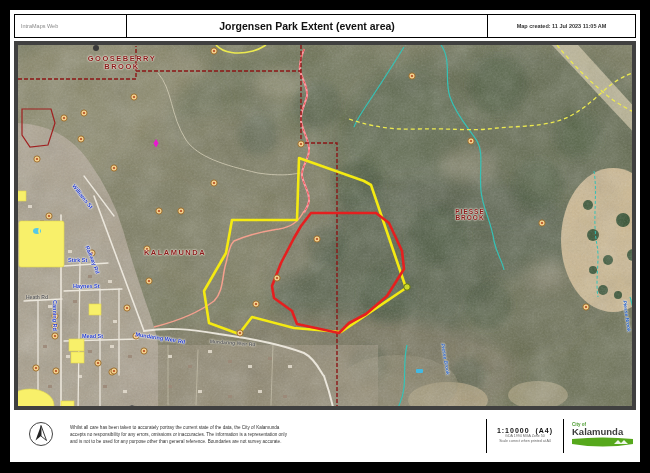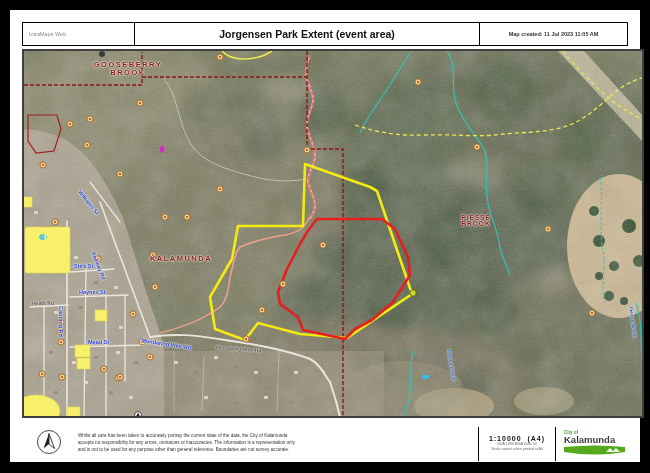--- a/index.html
+++ b/index.html
@@ -1,27 +1,27 @@
 <!DOCTYPE html>
 <html><head>
 <meta charset="utf-8">
 <style>
   * { margin:0; padding:0; box-sizing:border-box; }
   html,body { width:650px; height:473px; }
   body { background:#000; font-family:"Liberation Sans", sans-serif; position:relative; overflow:hidden; }
-  .page { position:absolute; left:10px; top:10px; width:630px; height:452px; background:#fff; padding:12px; }
+  .page { position:absolute; left:10px; top:10px; width:630px; height:452px; background:#fff; padding:4px; }
 
   
   .hdr { display:flex; height:24px; border:1px solid #000; background:#fff; }
   .hdr-left { width:112px; border-right:1px solid #000; font-size:5.5px; color:#888; display:flex; align-items:center; padding-left:6px; }
   .hdr-mid { flex:1; display:flex; align-items:center; justify-content:center; font-size:10.5px; font-weight:bold; color:#111; }
   .hdr-right { width:148px; border-left:1px solid #000; font-size:5.5px; font-weight:bold; color:#333; display:flex; align-items:center; justify-content:center; }
 
   
-  .map-frame { position:relative; width:622px; height:369px; border:2px solid #404040; margin-top:3px; background:#76785a; overflow:hidden; }
+  .map-frame { position:relative; width:622px; height:369px; border:4px solid #404040; margin-top:3px; background:#76785a; overflow:hidden; }
   .map-svg { position:absolute; left:0; top:0; width:620px; height:367px; display:block; }
   .lbls { position:absolute; inset:0; pointer-events:none; }
   .lbl { position:absolute; white-space:nowrap; transform-origin:left top; }
   .lbl-suburb { color:#8b1a1a; font-weight:bold; font-size:7.5px; letter-spacing:1.5px;
     text-shadow:0 0 2px #e8e4d8,0 0 2px #e8e4d8,0 0 1px #e8e4d8; text-align:center; }
   .lbl-road { color:#2038c8; font-weight:bold; font-size:5.5px;
     text-shadow:0 0 2px #fff,0 0 2px #fff,0 0 1px #fff; }
   .lbl-gray { color:#5d5d5d; font-weight:bold; font-size:5px;
     text-shadow:0 0 2px #efece2,0 0 2px #efece2; }
   .lbl-water { color:#2a63c8; font-weight:bold; font-style:italic; font-size:5px;

